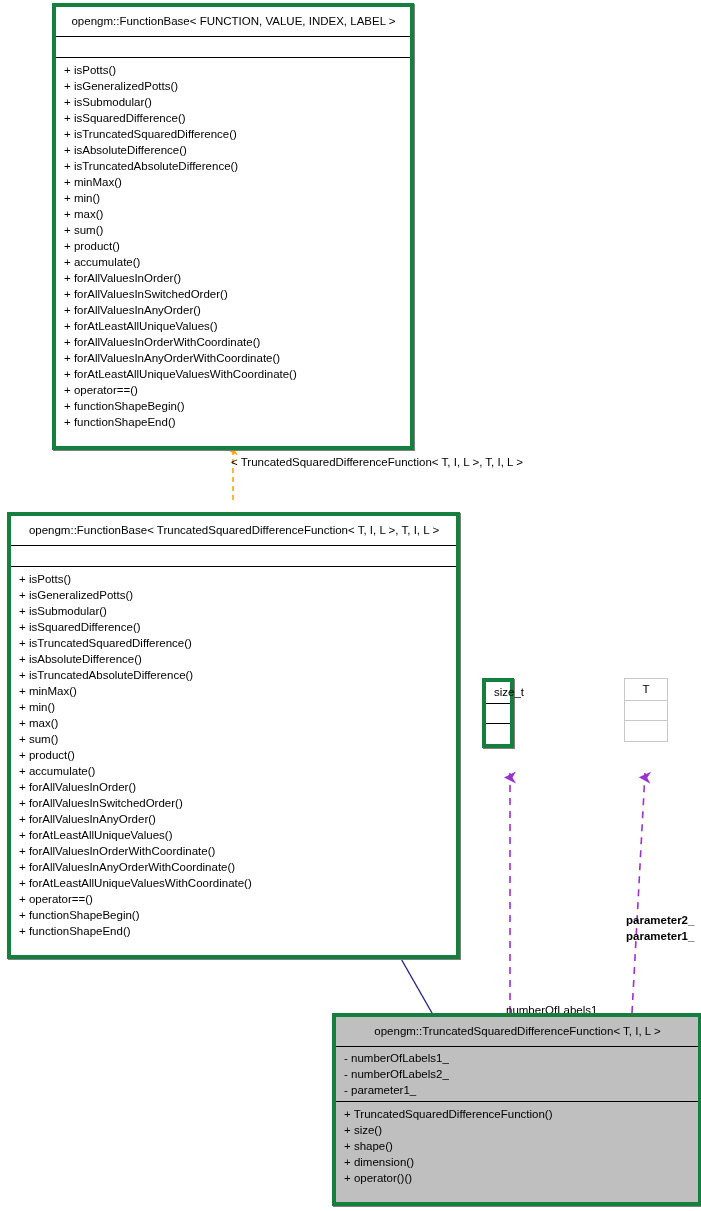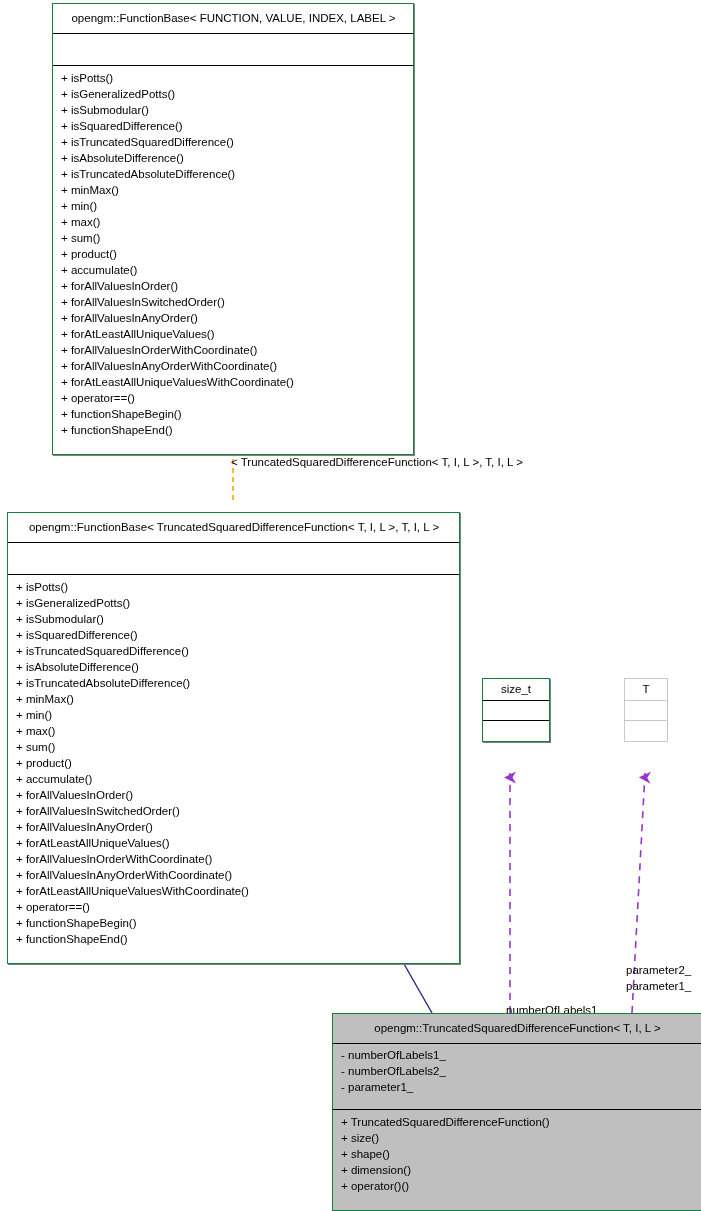--- a/index.html
+++ b/index.html
@@ -29,21 +29,21 @@
     width: 701px;
     height: 1211px;
     pointer-events: none;
   }
 
   
   .uml-box {
     position: absolute;
     box-sizing: border-box;
     background: #ffffff;
-    border: 1px solid #15803d;
+    border: 4px solid #15803d;
     box-shadow: 1px 1px 0 0 #808080;
   }
   .uml-box.filled {
     background: #bfbfbf;
   }
   .uml-box.faint {
     border: 1px solid #c8c8c8;
     box-shadow: none;
   }
 
@@ -55,21 +55,21 @@
     padding: 8px 7px 8px 8px;
     text-align: center;
     white-space: nowrap;
     border-bottom: 1px solid #000000;
   }
   .uml-box.faint .uml-title { border-bottom: 1px solid #c8c8c8; }
 
   .uml-attrs {
     box-sizing: border-box;
     border-bottom: 1px solid #000000;
-    padding: 3px 8px 14px 8px;
+    padding: 3px 8px 3px 8px;
     min-height: 20px;
   }
   .uml-box.faint .uml-attrs { border-bottom: 1px solid #c8c8c8; }
 
   .uml-ops {
     box-sizing: border-box;
     padding: 4px 8px 16px 8px;
     min-height: 18px;
   }
 
@@ -201,38 +201,38 @@
       <div class="uml-row">+ forAtLeastAllUniqueValues()</div>
       <div class="uml-row">+ forAllValuesInOrderWithCoordinate()</div>
       <div class="uml-row">+ forAllValuesInAnyOrderWithCoordinate()</div>
       <div class="uml-row">+ forAtLeastAllUniqueValuesWithCoordinate()</div>
       <div class="uml-row">+ operator==()</div>
       <div class="uml-row">+ functionShapeBegin()</div>
       <div class="uml-row">+ functionShapeEnd()</div>
     </div>
   </div>
 
-  <div class="uml-box type-box" id="box-size-t" style="left:482px; top:678px; width:68px;">
+  <div class="uml-box type-box" id="box-size-t" style="left:482px; top:678px; width:32px;">
     <div class="uml-title">size_t</div>
     <div class="uml-attrs"></div>
     <div class="uml-ops"></div>
   </div>
 
   <div class="uml-box type-box faint" id="box-t-type" style="left:624px; top:678px; width:44px;">
     <div class="uml-title">T</div>
     <div class="uml-attrs"></div>
     <div class="uml-ops"></div>
   </div>
 
   <div class="edge-label purple-col" style="left:506px; top:1002px;">
     <div>numberOfLabels1_</div>
     <div>numberOfLabels2_</div>
   </div>
 
-  <div class="edge-label purple-col" style="left:626px; top:962px;">
+  <div class="edge-label purple-col" style="left:626px; top:912px;font-weight:bold;">
     <div>parameter2_</div>
     <div>parameter1_</div>
   </div>
 
   <div class="uml-box filled" id="box-truncated-squared-difference-function" style="left:332px; top:1013px; width:370px;">
     <div class="uml-title">opengm::TruncatedSquaredDifferenceFunction&lt; T, I, L &gt;</div>
     <div class="uml-attrs">
       <div class="uml-row">- numberOfLabels1_</div>
       <div class="uml-row">- numberOfLabels2_</div>
       <div class="uml-row">- parameter1_</div>

